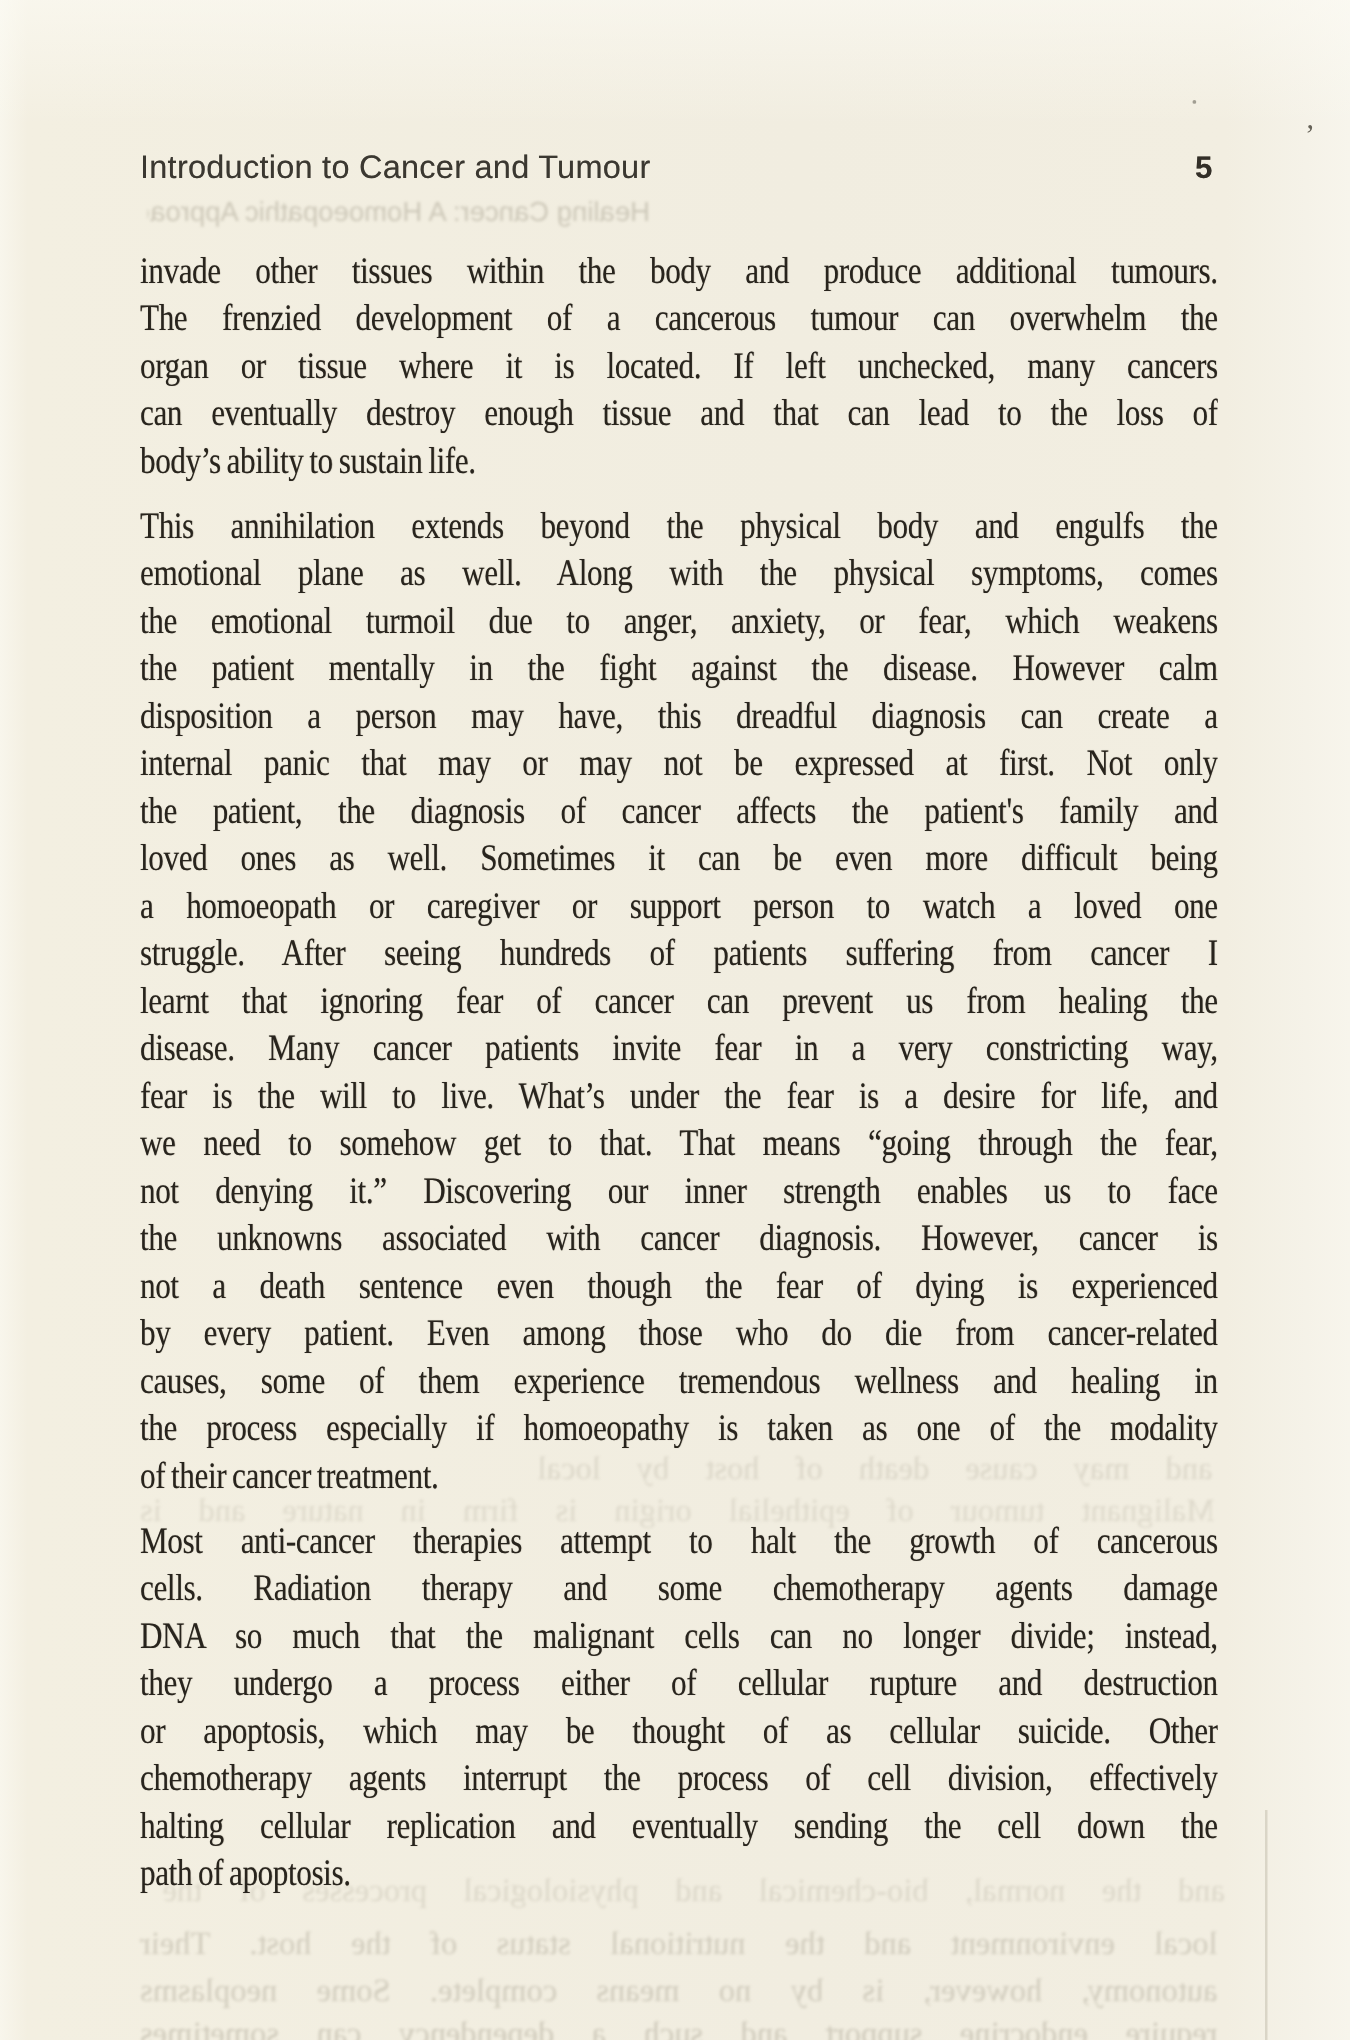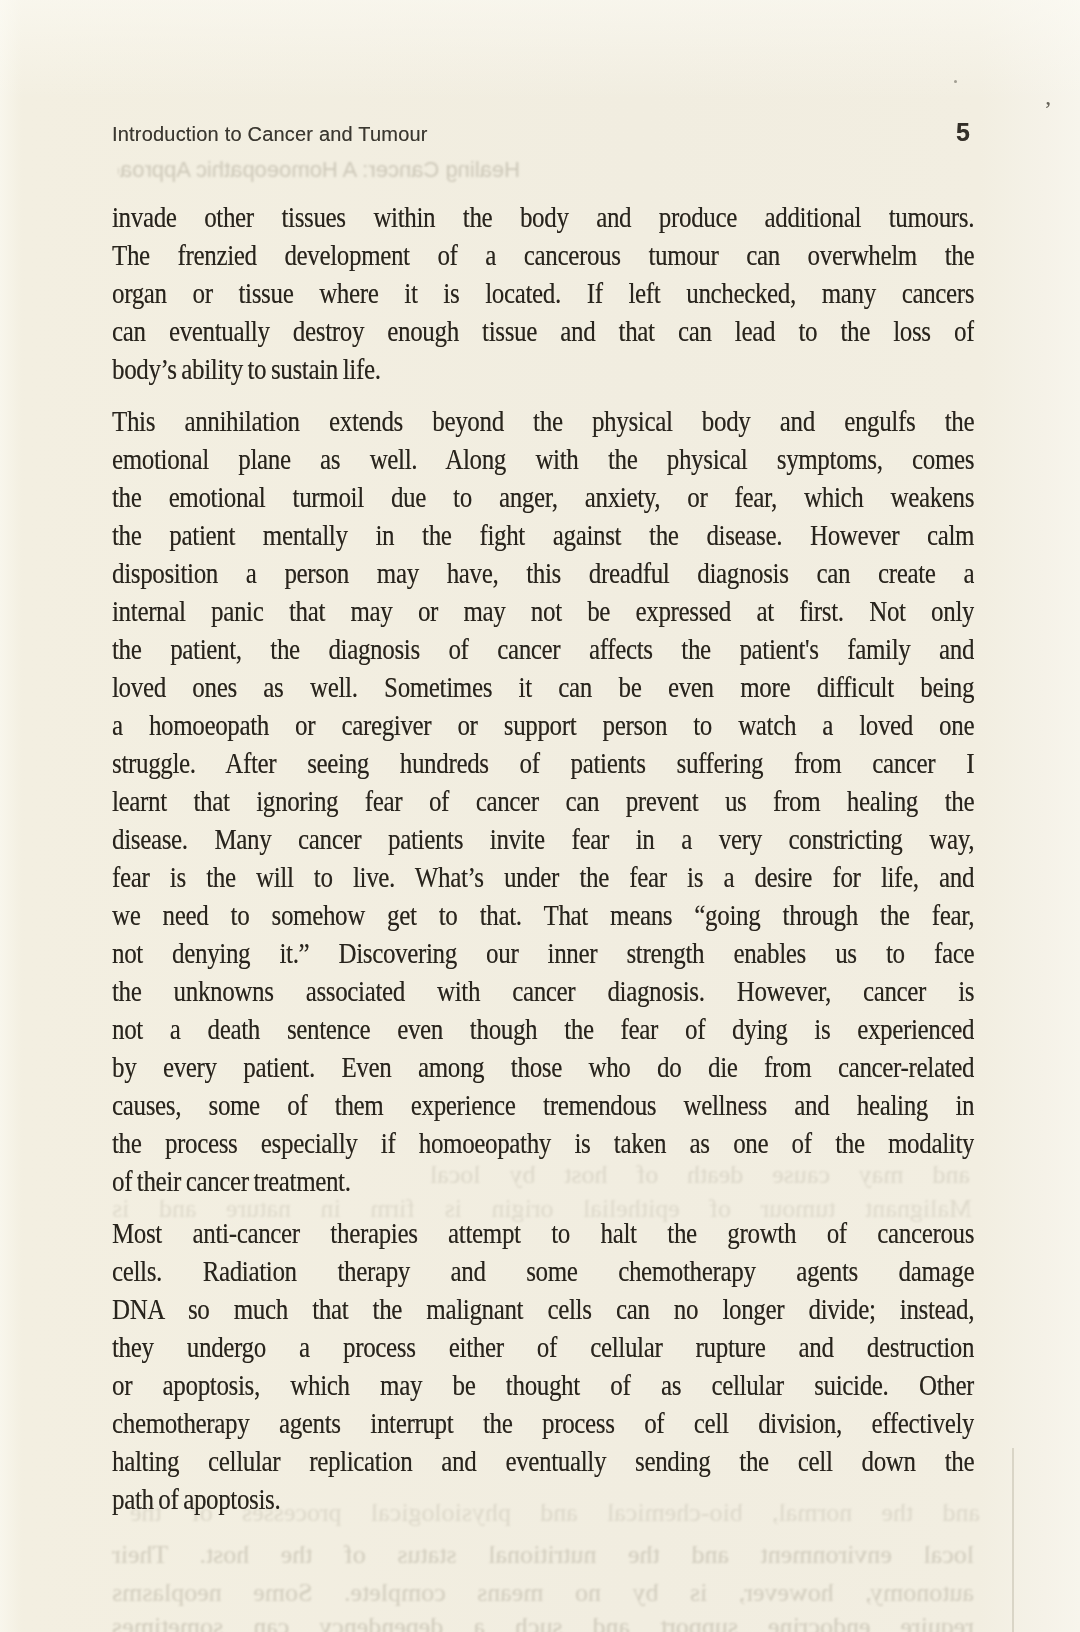--- a/index.html
+++ b/index.html
@@ -21,21 +21,21 @@
     left: 112px;
     top: 118px;
     width: 866px;
     display: flex;
     justify-content: space-between;
     align-items: baseline;
     z-index: 3;
   }
   .header-title {
     font-family: "Liberation Sans", "DejaVu Sans", sans-serif;
-    font-size: 20px;
+    font-size: 26px;
     letter-spacing: 0.2px;
     color: #3b3831;
     text-shadow: 0 0 0.5px rgba(45,40,28,0.5);
   }
   .page-number {
     font-family: "Liberation Sans", "DejaVu Sans", sans-serif;
     font-size: 25px;
     font-weight: 600;
     color: #332f28;
     margin-right: 8px;

